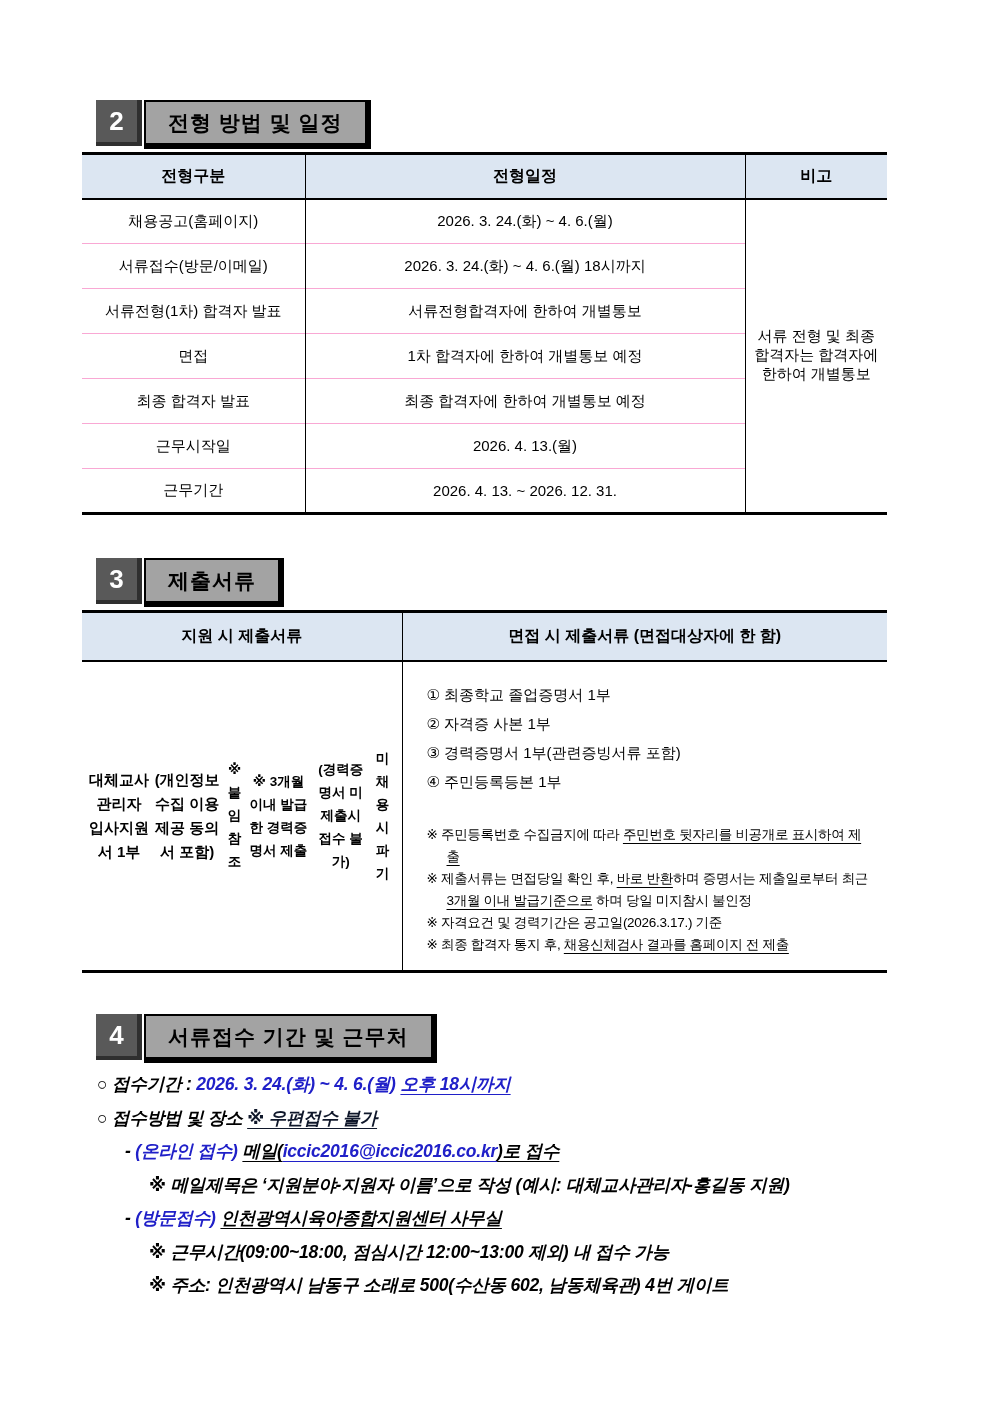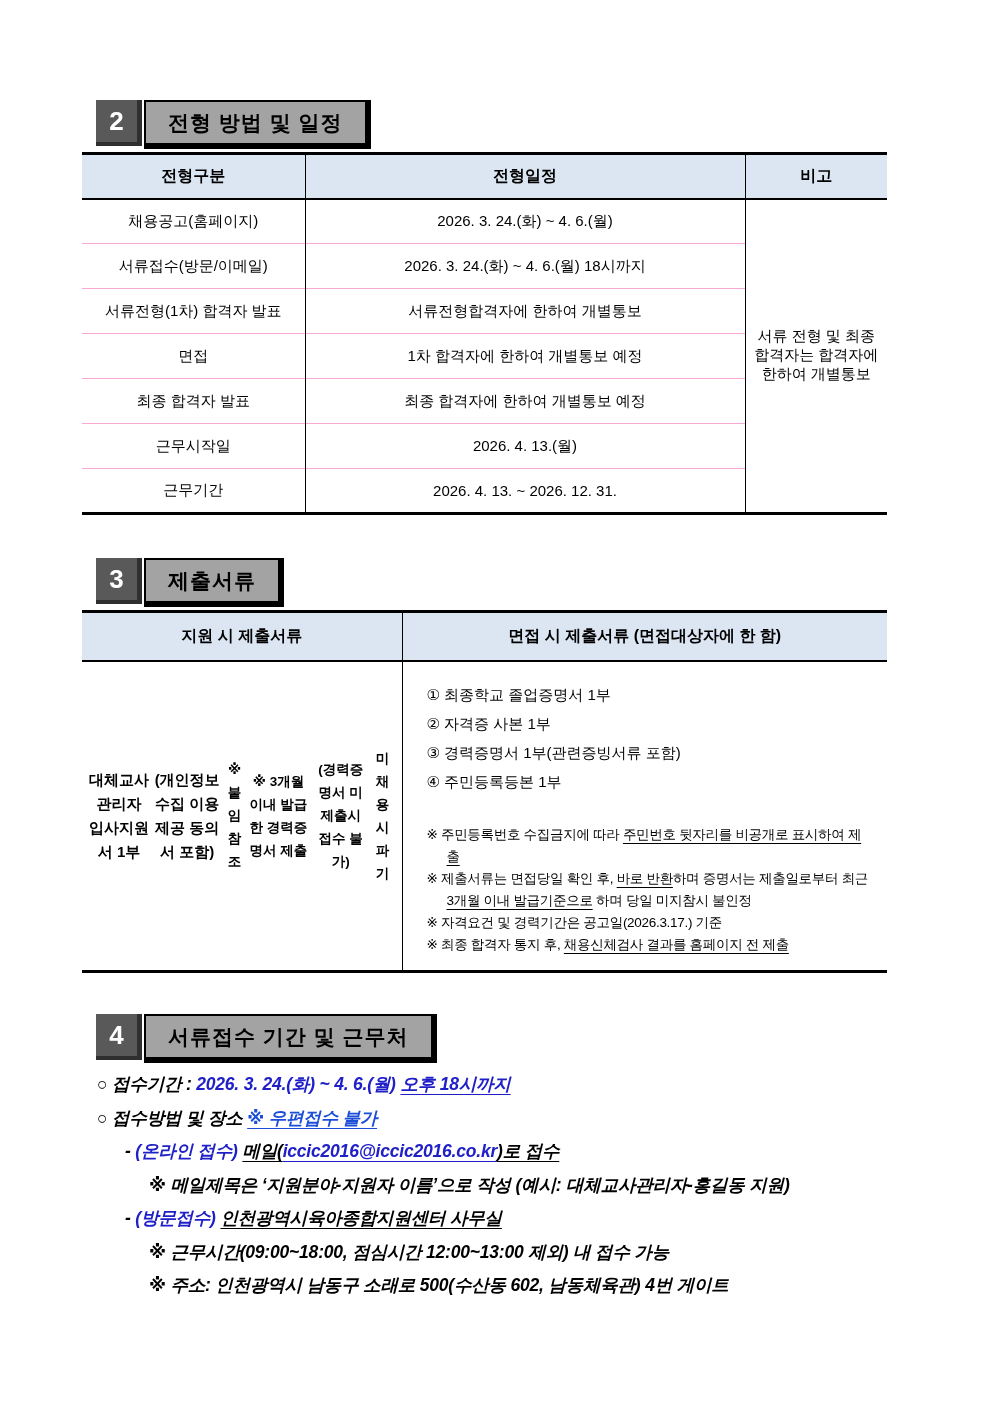--- a/index.html
+++ b/index.html
@@ -84,21 +84,21 @@
   }
 
   
   .s4-body { position: absolute; left: 97px; top: 1068px; width: 880px; }
   .s4-line { font-size: 17.5px; font-weight: 700; line-height: 33.5px; letter-spacing: -0.2px; white-space: nowrap; font-style: italic; }
   .ind-1 { padding-left: 28px; }
   .ind-2 { padding-left: 52px; }
 
   
   .blue { color: #2020c8; }
-  .red  { color: #1d4ed8; }
+  .red  { color: #0f172a; }
   .u    { text-decoration: underline; text-underline-offset: 4px; }
 </style>
 </head>
 <body>
 
 <div class="page">
 
   <div class="sec-header" style="top:100px">
     <div class="sec-num">2</div>
     <div class="sec-title">전형 방법 및 일정</div>

